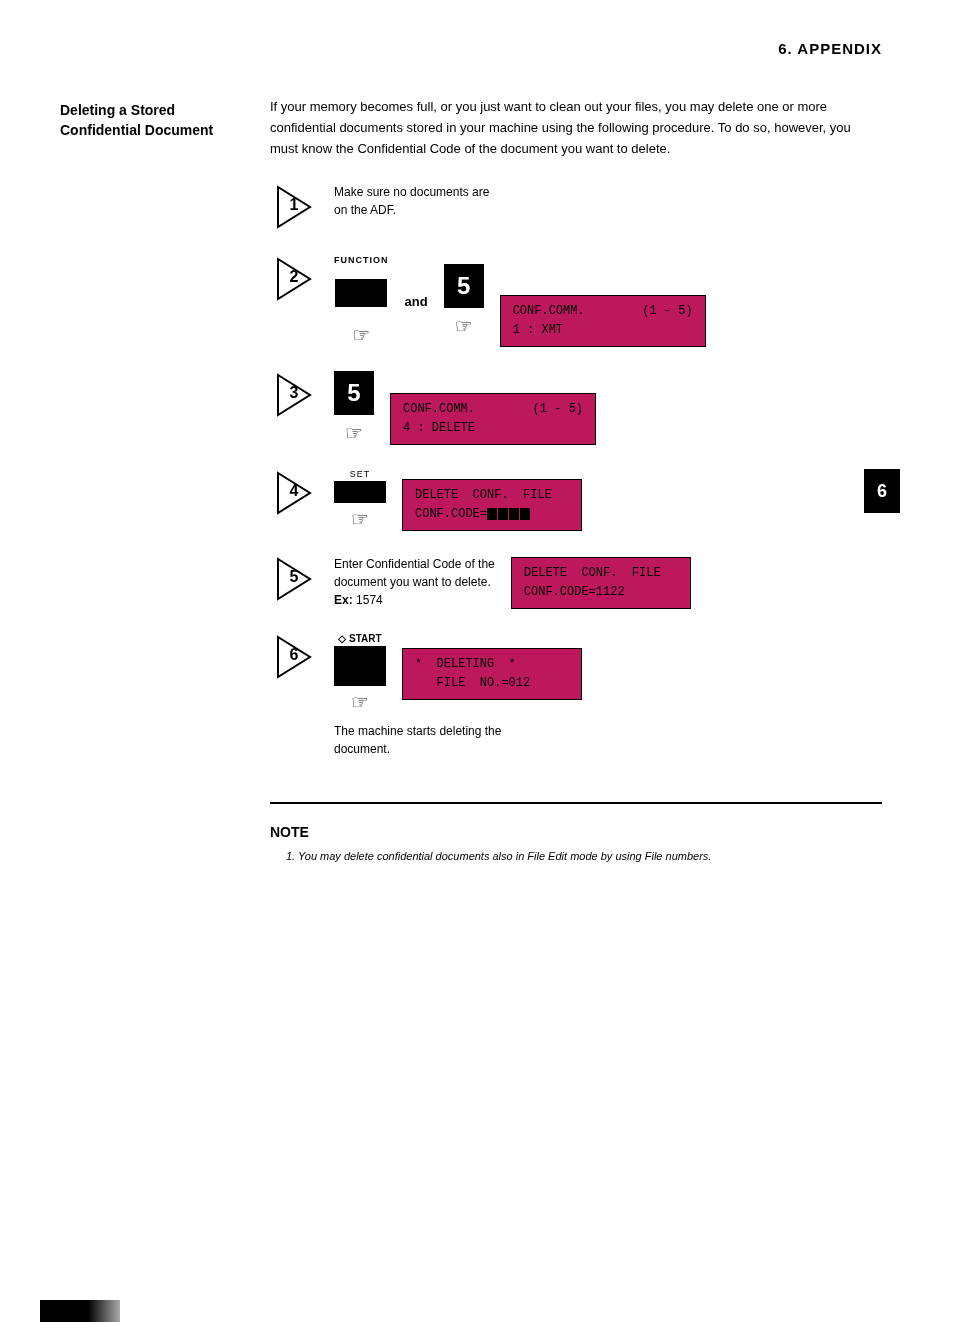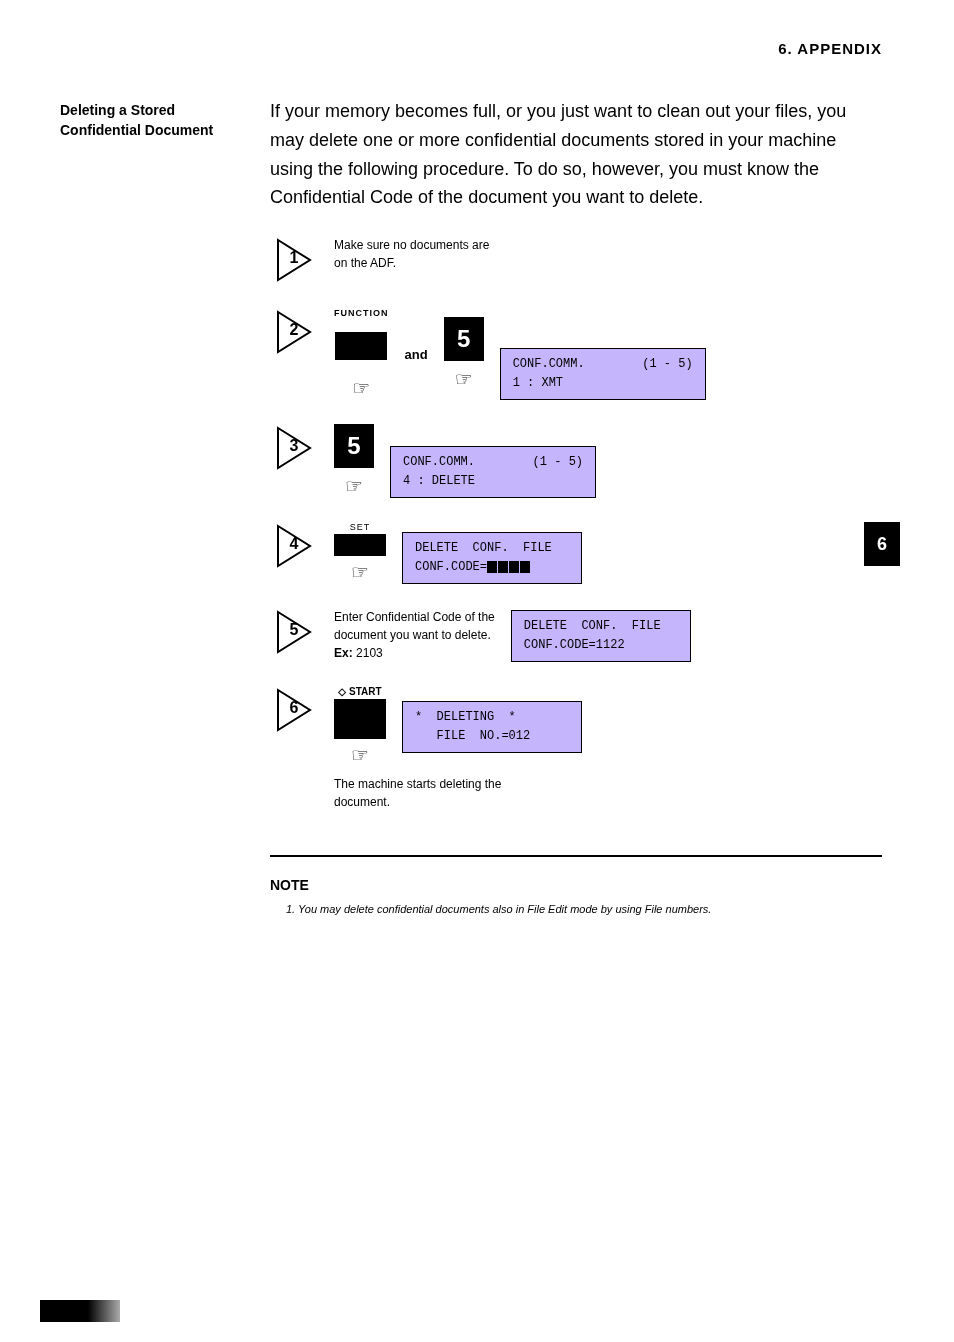--- a/index.html
+++ b/index.html
@@ -38,21 +38,21 @@
       line-height: 1.4;
       margin-top: 4px;
     }
 
     
     .main-content {
       margin-left: 210px;
     }
 
     .intro-text {
-      font-size: 18px;
+      font-size: 13px;
       line-height: 1.6;
       margin-bottom: 24px;
     }
 
     
     .steps {
       position: relative;
     }
 
     .step-row {
@@ -205,21 +205,21 @@
     }
 
     
     .lcd-display {
       border: 1.5px solid #000;
       padding: 6px 12px;
       min-width: 180px;
       font-family: 'Courier New', Courier, monospace;
       font-size: 12px;
       line-height: 1.6;
-      background: #c4b5fd;
+      background: #be185d;
     }
 
     .lcd-display .lcd-line {
       display: block;
       white-space: pre;
     }
 
     
     .blk-sq {
       display: inline-block;
@@ -397,21 +397,21 @@
             <svg viewBox="0 0 48 48">
               <polygon points="8,4 40,24 8,44" fill="none" stroke="#000" stroke-width="2"></polygon>
             </svg>
             <span class="badge-num">5</span>
           </div>
           <div class="step-content">
             <div class="step-text">
               <span>Enter Confidential Code of the</span><br>
               <span>document you want to delete.</span><br>
               <span style="font-weight:bold;">Ex:</span>
-              <span> 2103</span>
+              <span> 1574</span>
             </div>
             <div class="lcd-display">
               <span class="lcd-line">DELETE  CONF.  FILE</span>
               <span class="lcd-line">CONF.CODE=1122</span>
             </div>
           </div>
         </div>
 
         <div class="step-row">
           <div class="step-badge">

